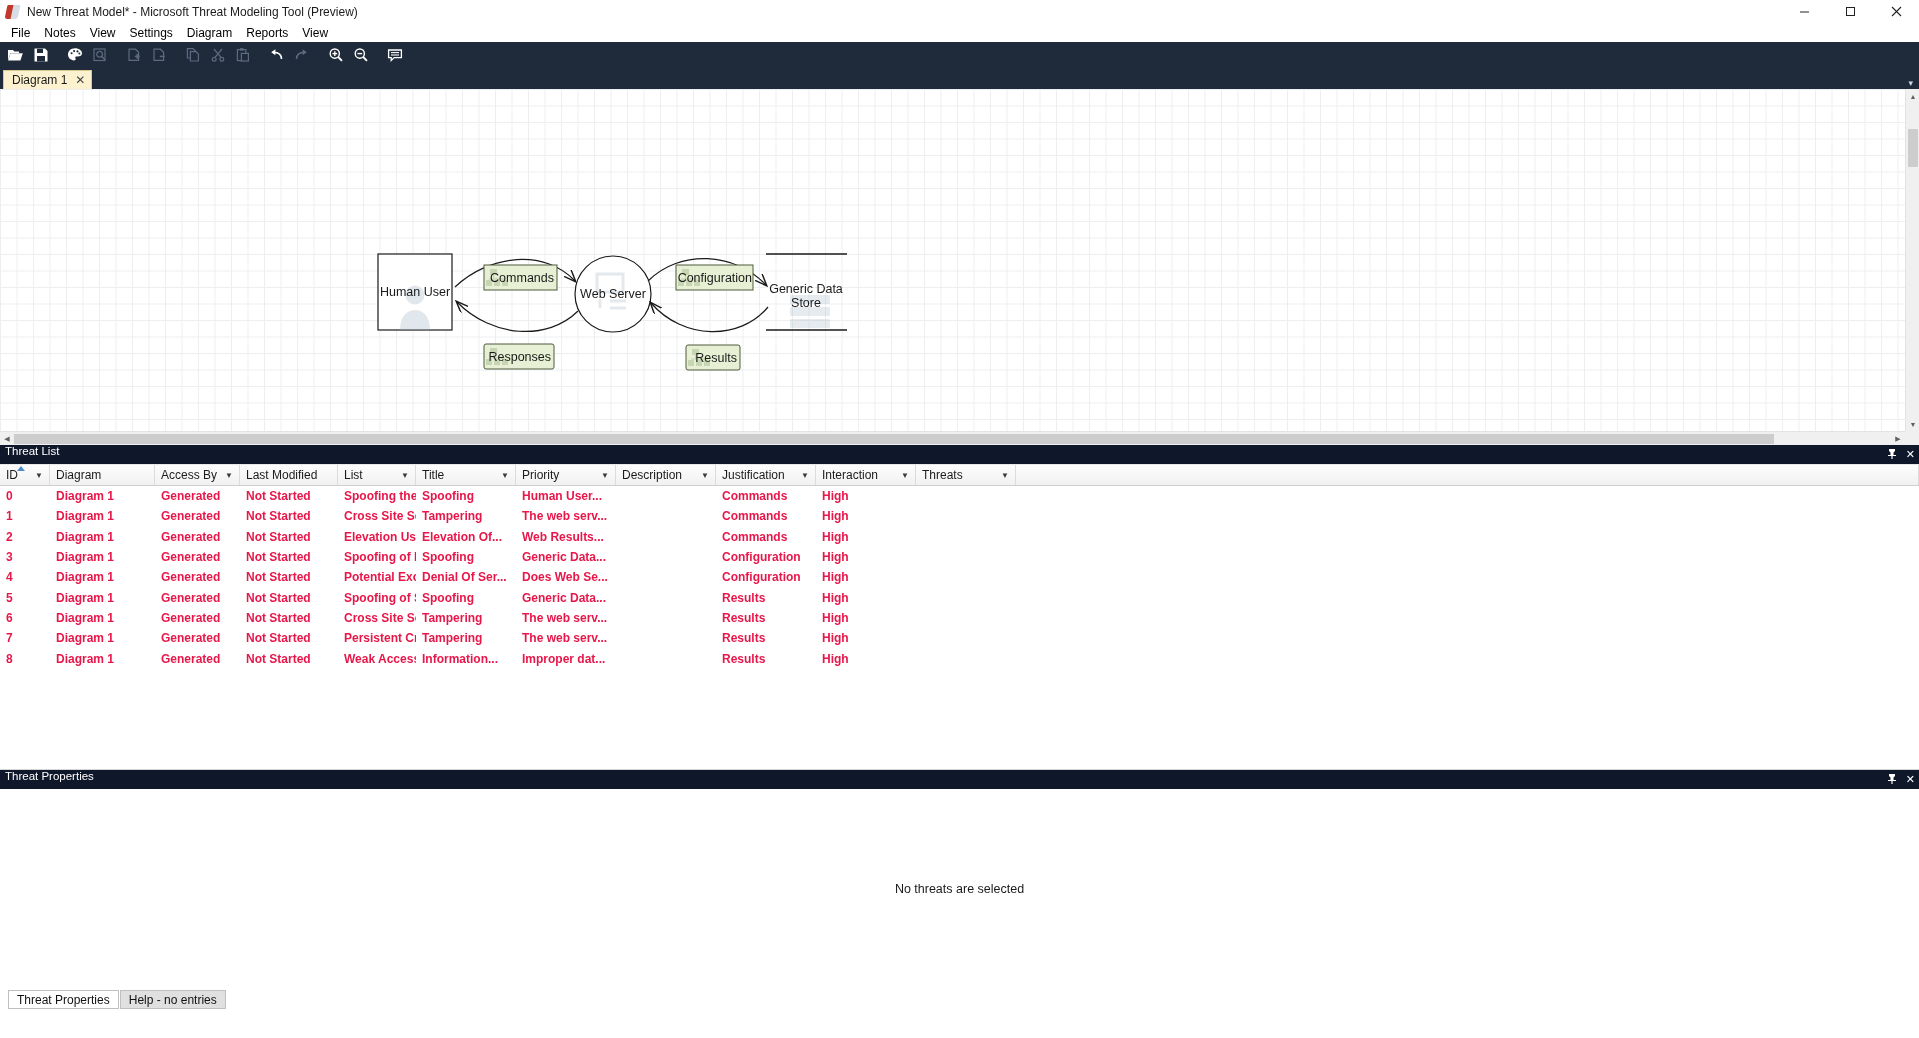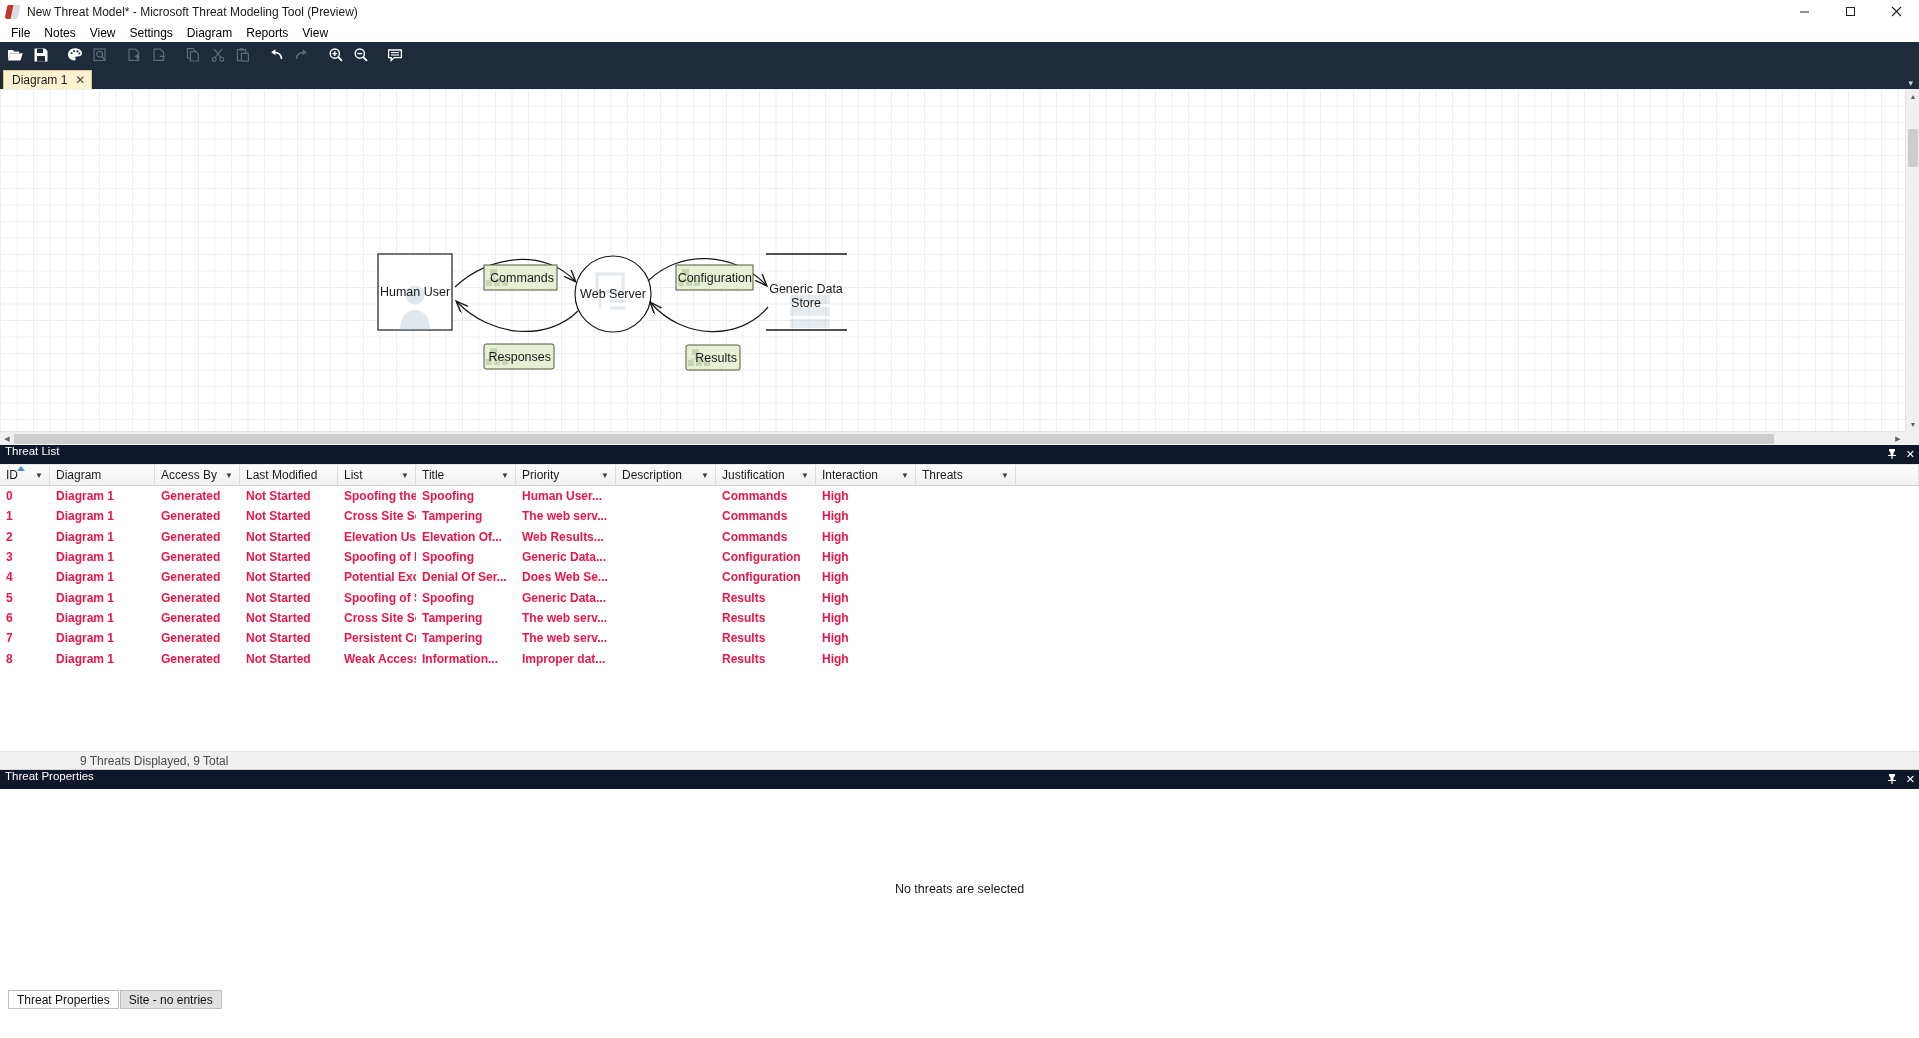--- a/index.html
+++ b/index.html
@@ -795,35 +795,34 @@
         <div class="gb-cell" style="width: 78px;">Weak Access...</div>
         <div class="gb-cell" style="width: 100px;">Information...</div>
         <div class="gb-cell" style="width: 100px;">Improper dat...</div>
         <div class="gb-cell" style="width: 100px;"></div>
         <div class="gb-cell" style="width: 100px;">Results</div>
         <div class="gb-cell" style="width: 100px;">High</div>
         <div class="gb-cell" style="width: 100px;"></div>
       </div>
     </div>
 
-  <div class="grid-status">9 Threats Displayed, 9 Total</div>
 </div>
 
 <div class="panel-header">
   <span>Threat Properties</span>
   <span class="hdr-actions">
     <span>
       <svg width="10" height="11" viewBox="0 0 10 11">
           <path d="M2,1 H8 V3 L6.5,4.5 V7 L9,7 V8 H5.6 V11 H4.4 V8 H1 V7 L3.5,7 V4.5 L2,3 Z" fill="#ffffff"></path>
         </svg>
     </span>
     <span>✕</span>
   </span>
 </div>
 
 <div class="threatprops">
   <div class="tp-empty">No threats are selected</div>
 </div>
 
 <div class="bottom-tabs">
   <div class="btab">Threat Properties</div>
-  <div class="btab inactive">Site - no entries</div>
+  <div class="btab inactive">Help - no entries</div>
 </div>
 
 </body></html>

